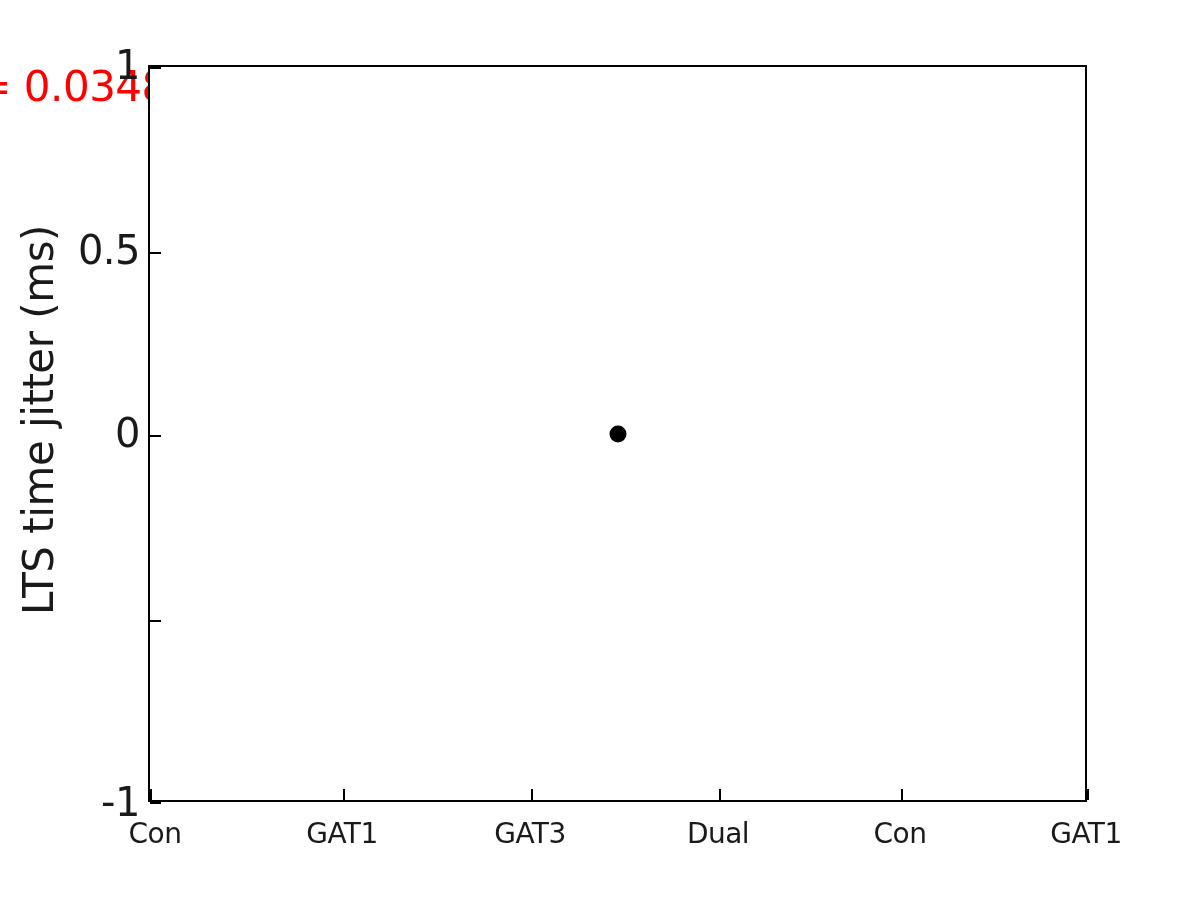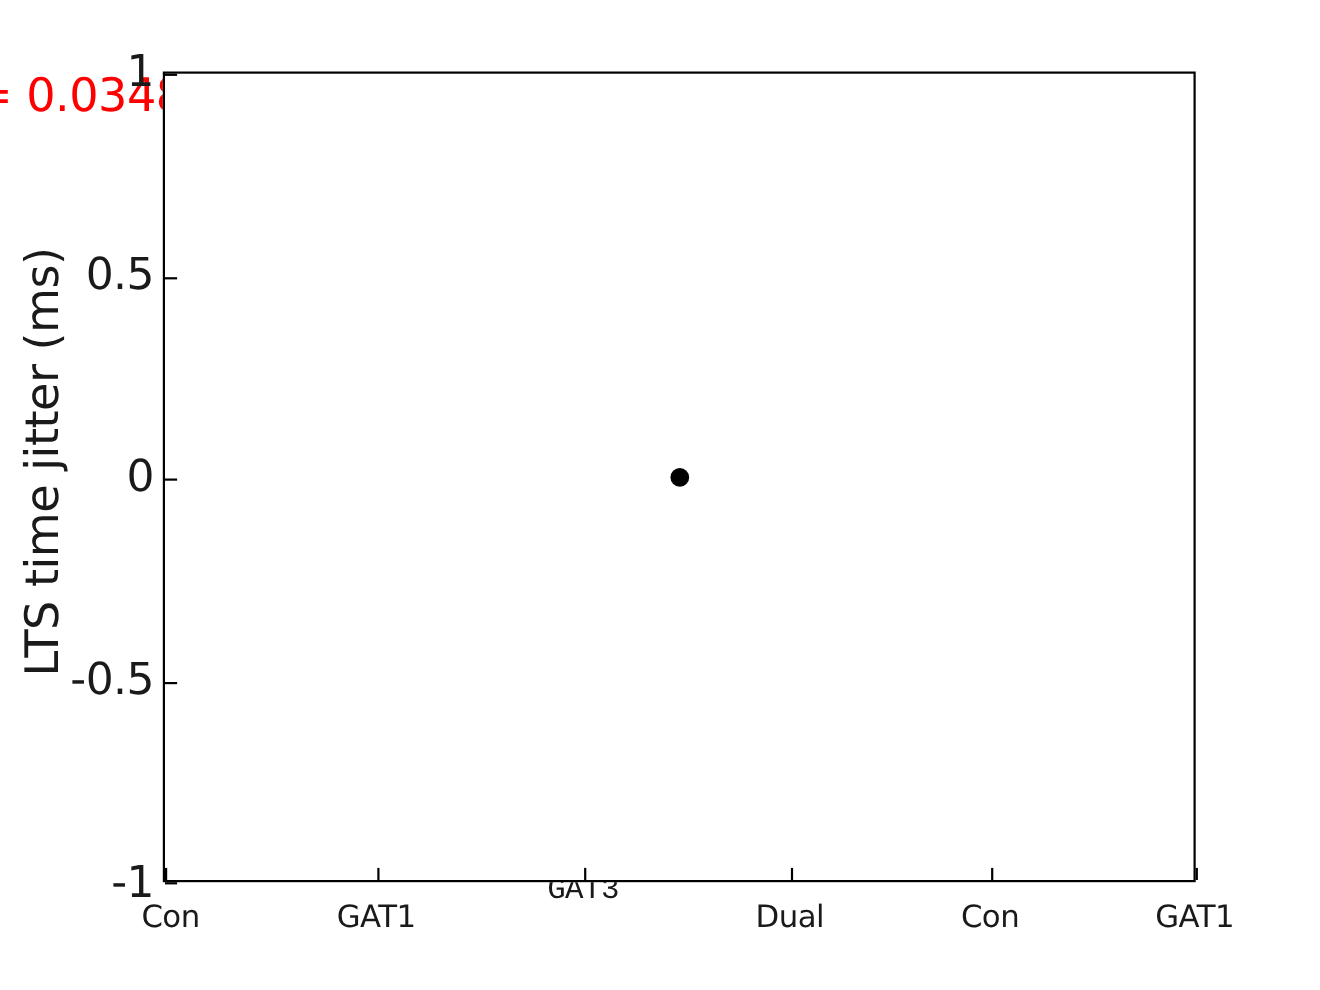--- a/index.html
+++ b/index.html
@@ -116,26 +116,25 @@
 
 <div id="figure">
 
   <div id="pvalue-annotation">ue = 0.034801</div>
 
   <div id="ylabel">LTS time jitter (ms)</div>
 
   <div class="yticklabel" style="left:0px; top:42px; width:140px;">1</div>
   <div class="yticklabel" style="left:0px; top:227px; width:140px;">0.5</div>
   <div class="yticklabel" style="left:0px; top:410px; width:140px;">0</div>
-  <div class="yticklabel" style="left:0px; top:595px; width:140px;">-0.5</div>
   <div class="yticklabel" style="left:0px; top:779px; width:140px;">-1</div>
 
   <div class="xticklabel" style="left:55px; top:811px; width:200px;">Con</div>
   <div class="xticklabel" style="left:242px; top:811px; width:200px;">GAT1</div>
-  <div class="xticklabel" style="left:430px; top:787px; width:200px;font-family:Liberation Mono, monospace;">GAT3</div>
+  <div class="xticklabel" style="left:430px; top:811px; width:200px;">GAT3</div>
   <div class="xticklabel" style="left:618px; top:811px; width:200px;">Dual</div>
   <div class="xticklabel" style="left:800px; top:811px; width:200px;">Con</div>
   <div class="xticklabel" style="left:986px; top:811px; width:200px;">GAT1</div>
 
   <div id="plot-area">
 
     <div class="tick-x" style="left:0px;"></div>
     <div class="tick-x" style="left:193px;"></div>
     <div class="tick-x" style="left:381px;"></div>
     <div class="tick-x" style="left:569px;"></div>

